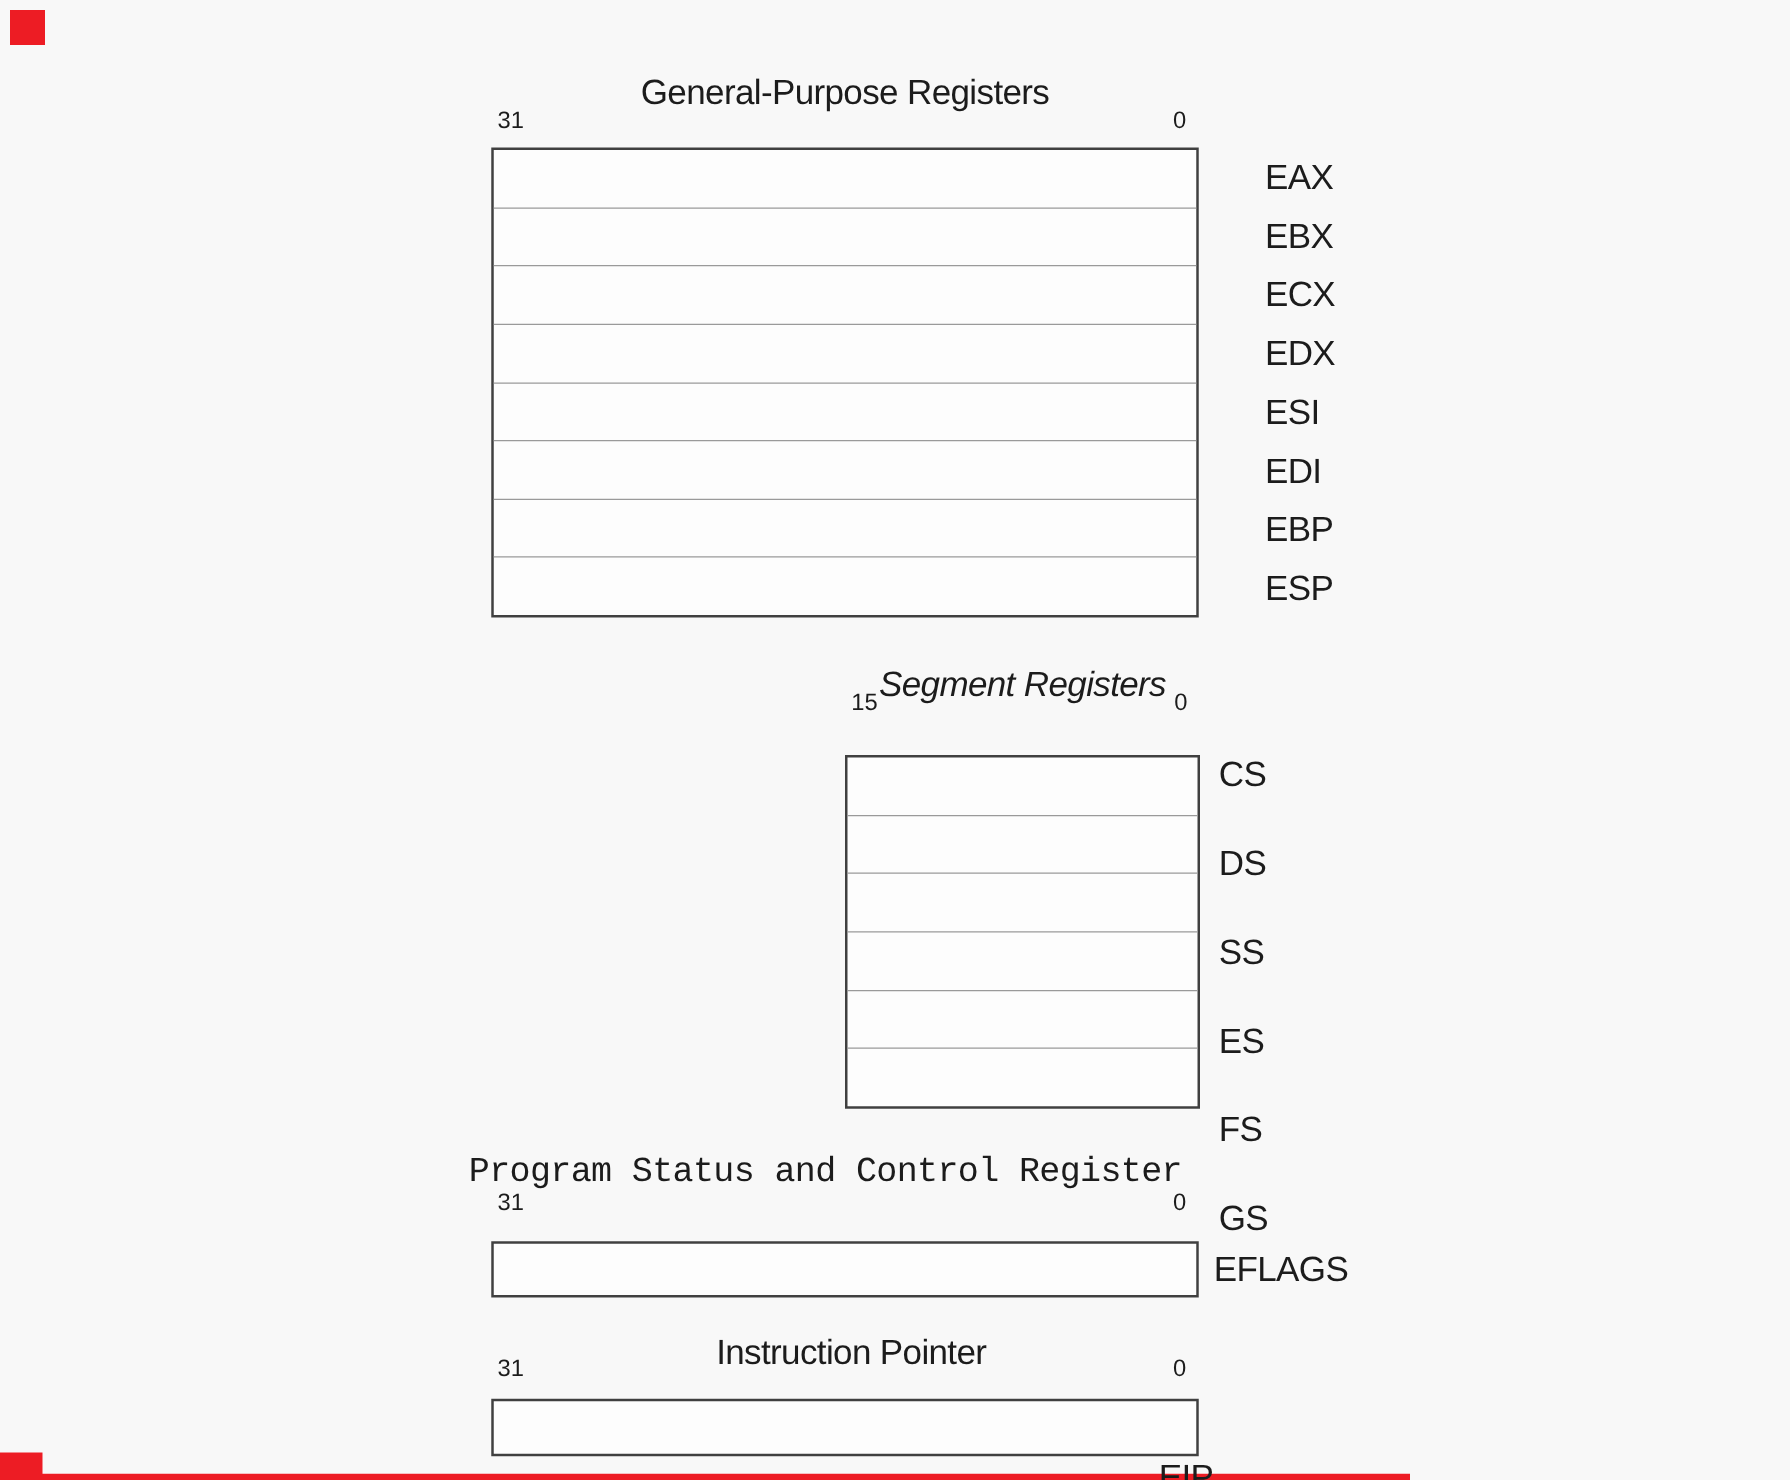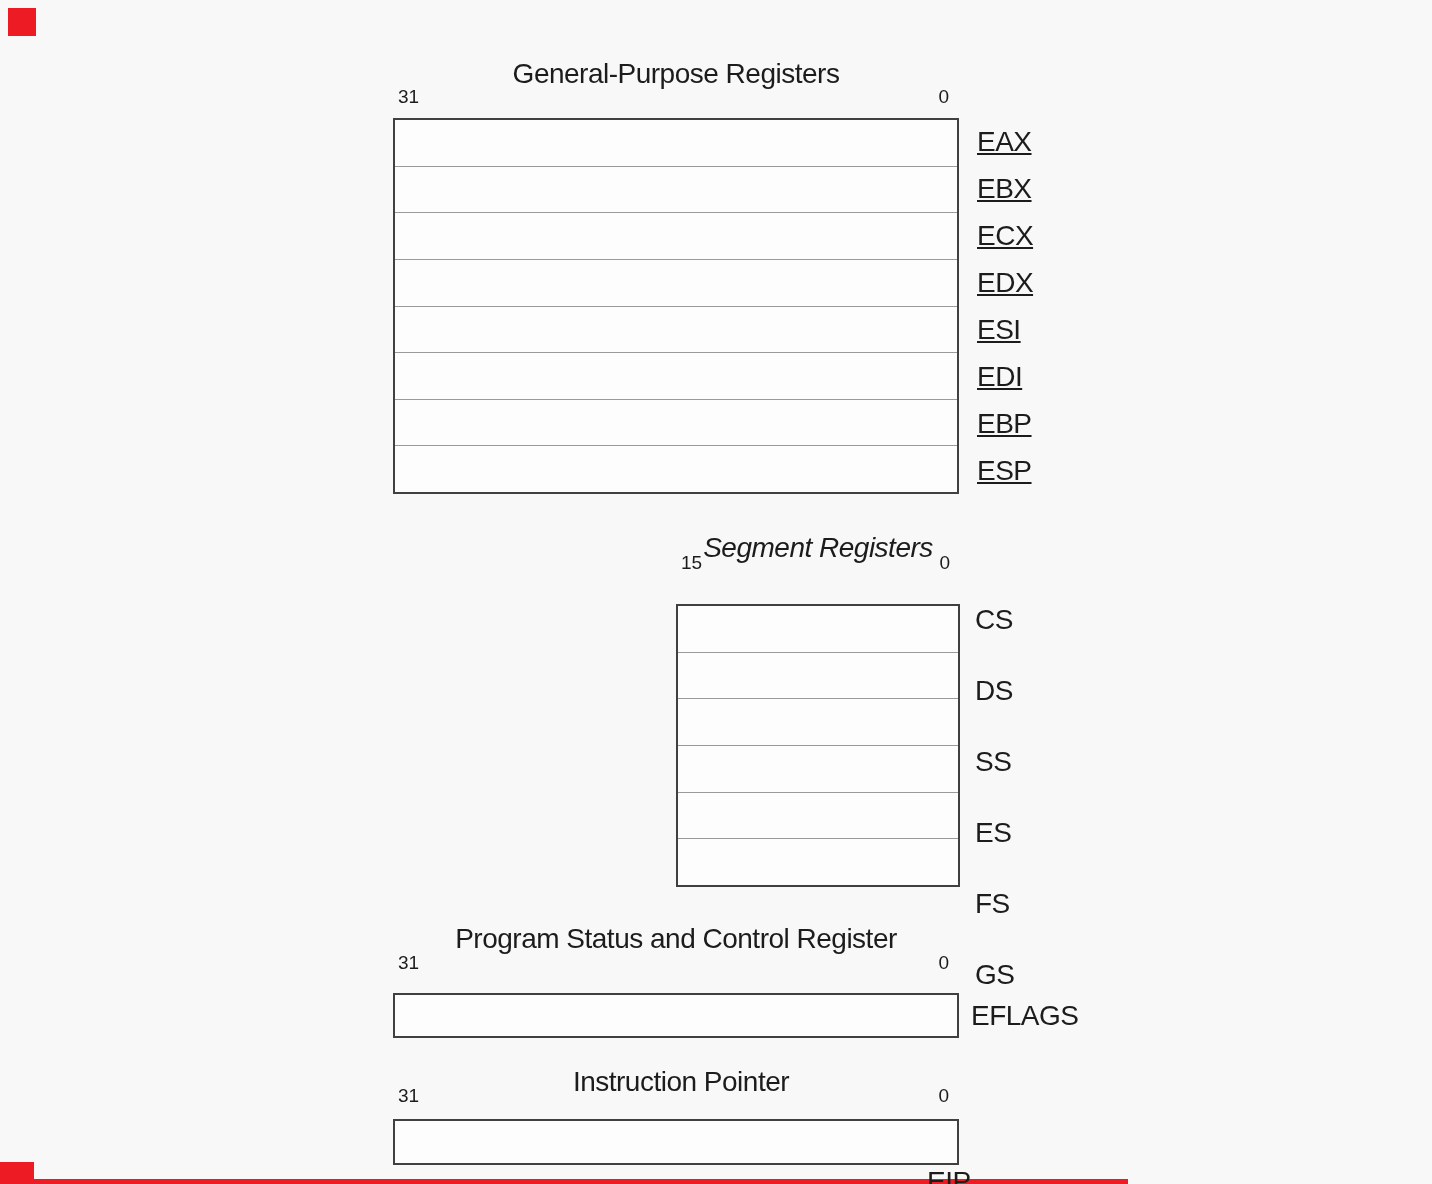--- a/index.html
+++ b/index.html
@@ -74,21 +74,21 @@
   <div class="reg-row"></div>
   <div class="reg-row"></div>
   <div class="reg-row"></div>
   <div class="reg-row"></div>
   <div class="reg-row"></div>
   <div class="reg-row"></div>
   <div class="reg-row"></div>
   <div class="reg-row"></div>
 </div>
 
-<div class="reg-labels" style="left:977px; top:118px; height:376px;text-decoration:underline;">
+<div class="reg-labels" style="left:1012px; top:118px; height:376px;">
   <div class="reg-label">EAX</div>
   <div class="reg-label">EBX</div>
   <div class="reg-label">ECX</div>
   <div class="reg-label">EDX</div>
   <div class="reg-label">ESI</div>
   <div class="reg-label">EDI</div>
   <div class="reg-label">EBP</div>
   <div class="reg-label">ESP</div>
 </div>
 
@@ -110,21 +110,21 @@
 
 <div class="reg-labels" style="left:975px; top:604px; height:283px;gap:39px;">
   <div class="reg-label">CS</div>
   <div class="reg-label">DS</div>
   <div class="reg-label">SS</div>
   <div class="reg-label">ES</div>
   <div class="reg-label">FS</div>
   <div class="reg-label">GS</div>
 </div>
 
-<div class="section-title" style="left:393px; top:923px; width:566px;">Program Status and Control Register</div>
+<div class="section-title" style="left:375px; top:923px; width:566px;font-family:Liberation Mono, monospace;">Program Status and Control Register</div>
 
 <div class="bit-row" style="left:393px; top:952px; width:566px;">
   <span>31</span>
   <span>0</span>
 </div>
 
 <div class="reg-box" style="left:393px; top:993px; width:566px; height:45px;">
   <div class="reg-row"></div>
 </div>
 

